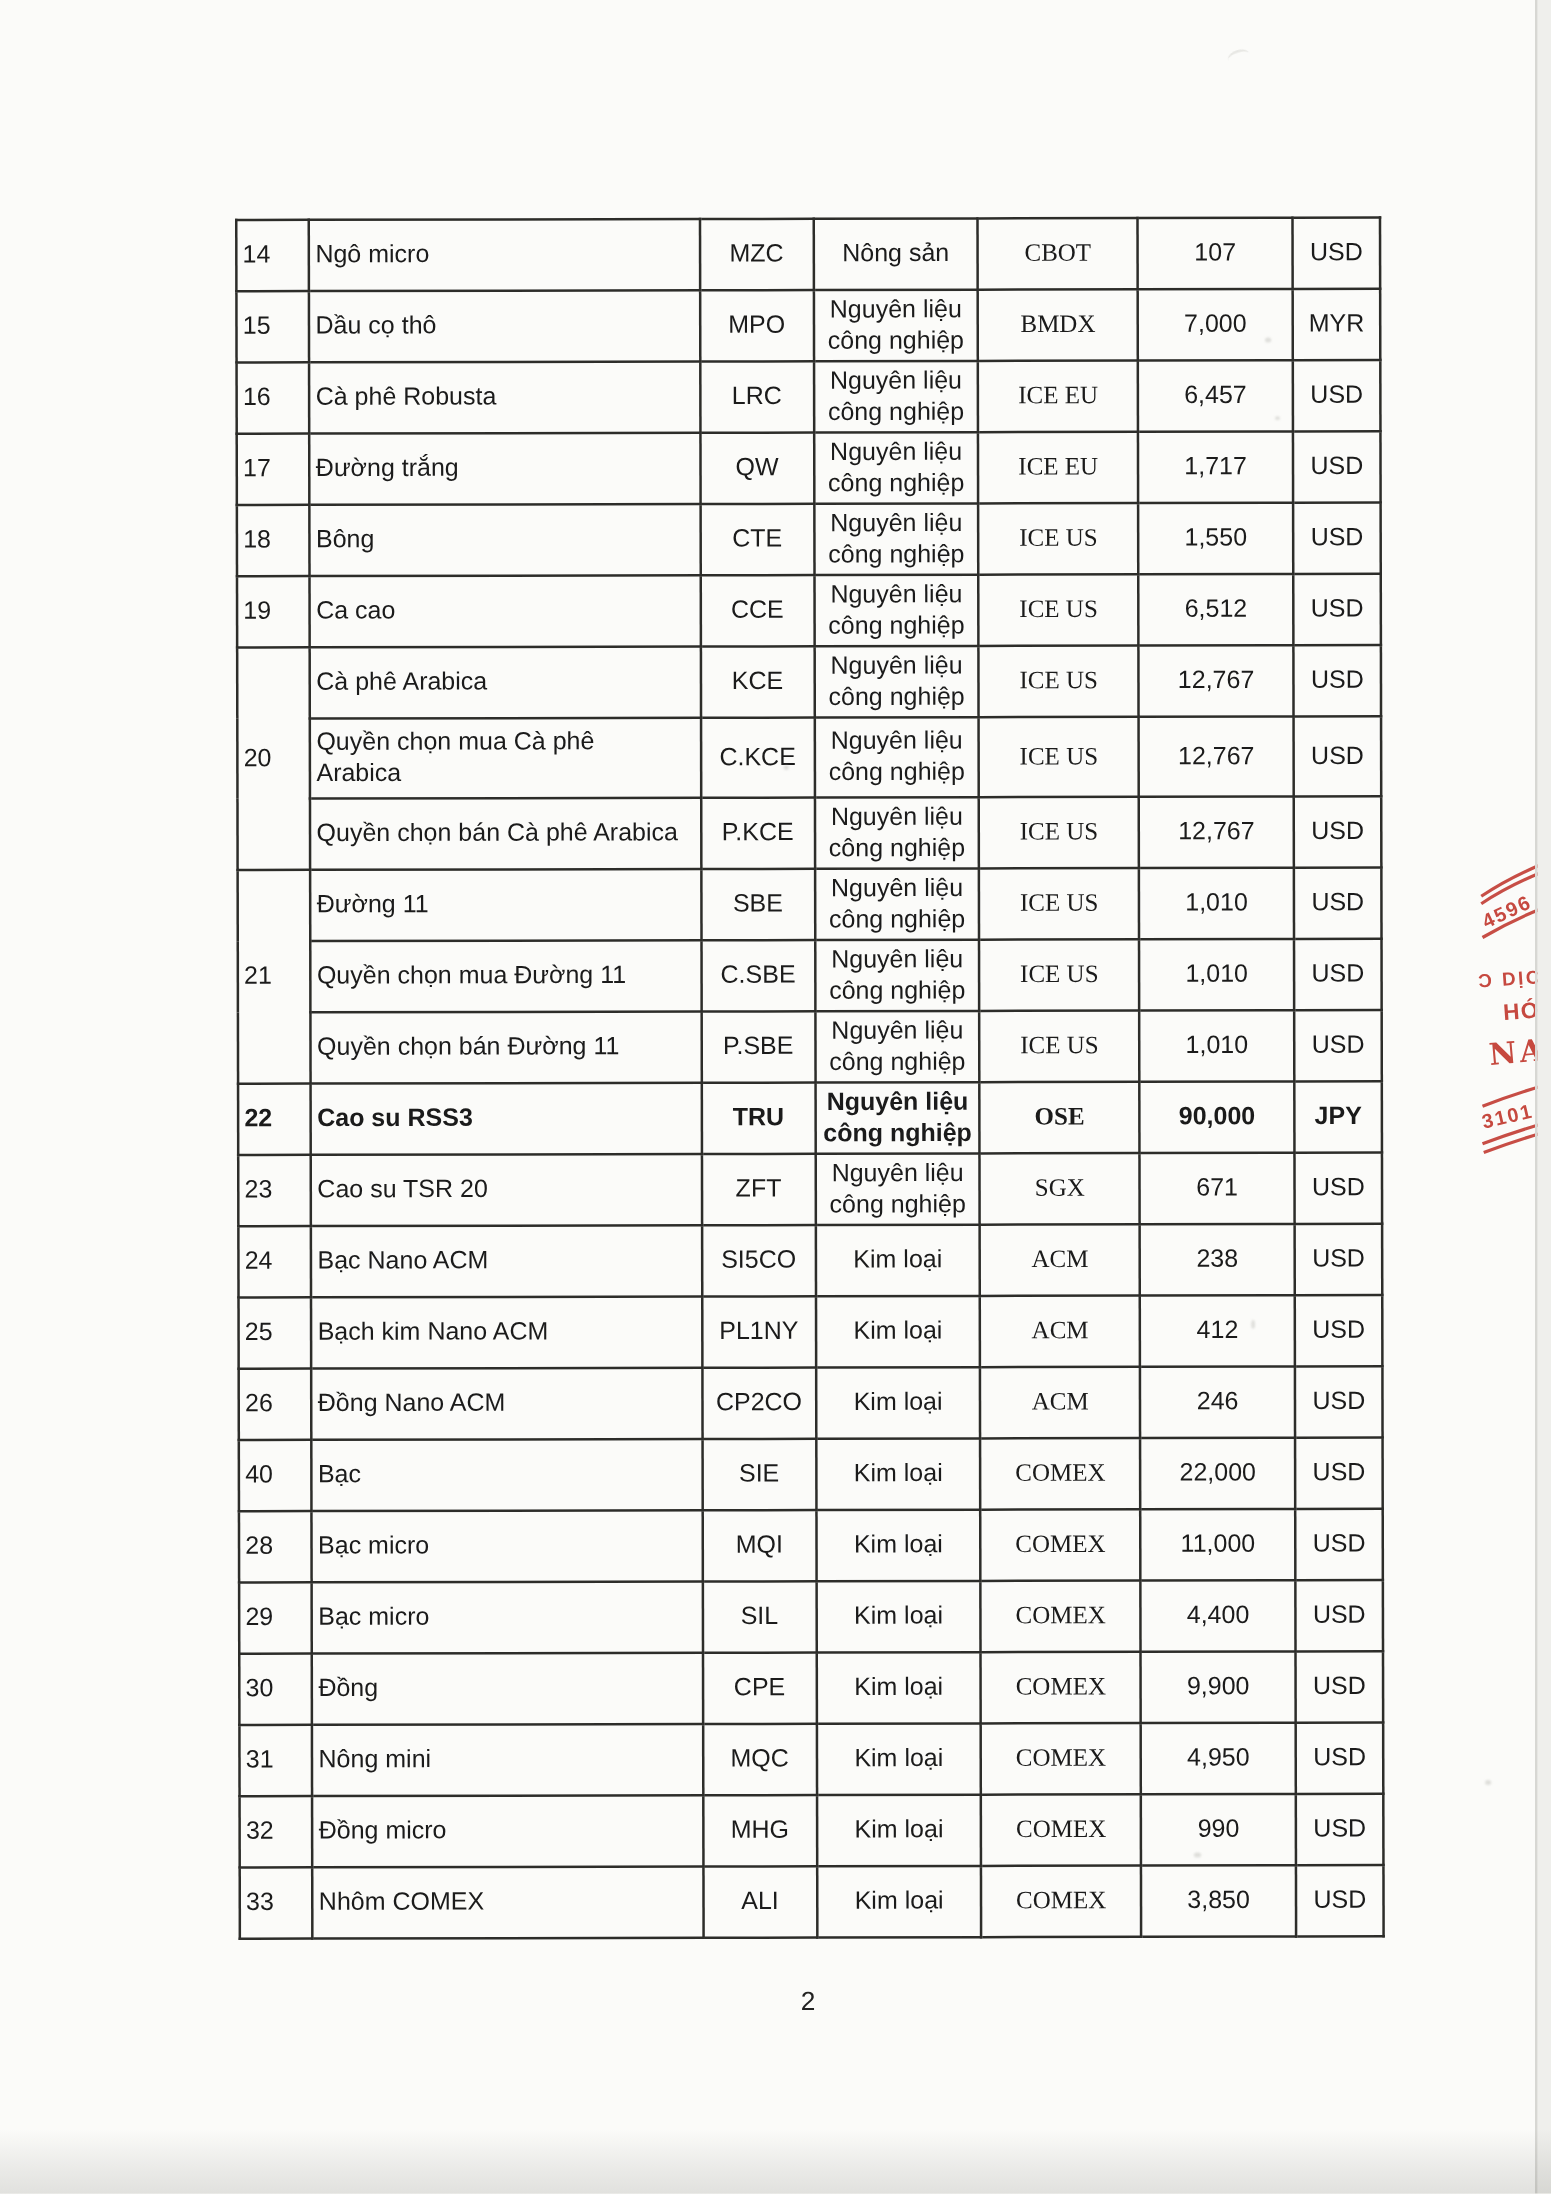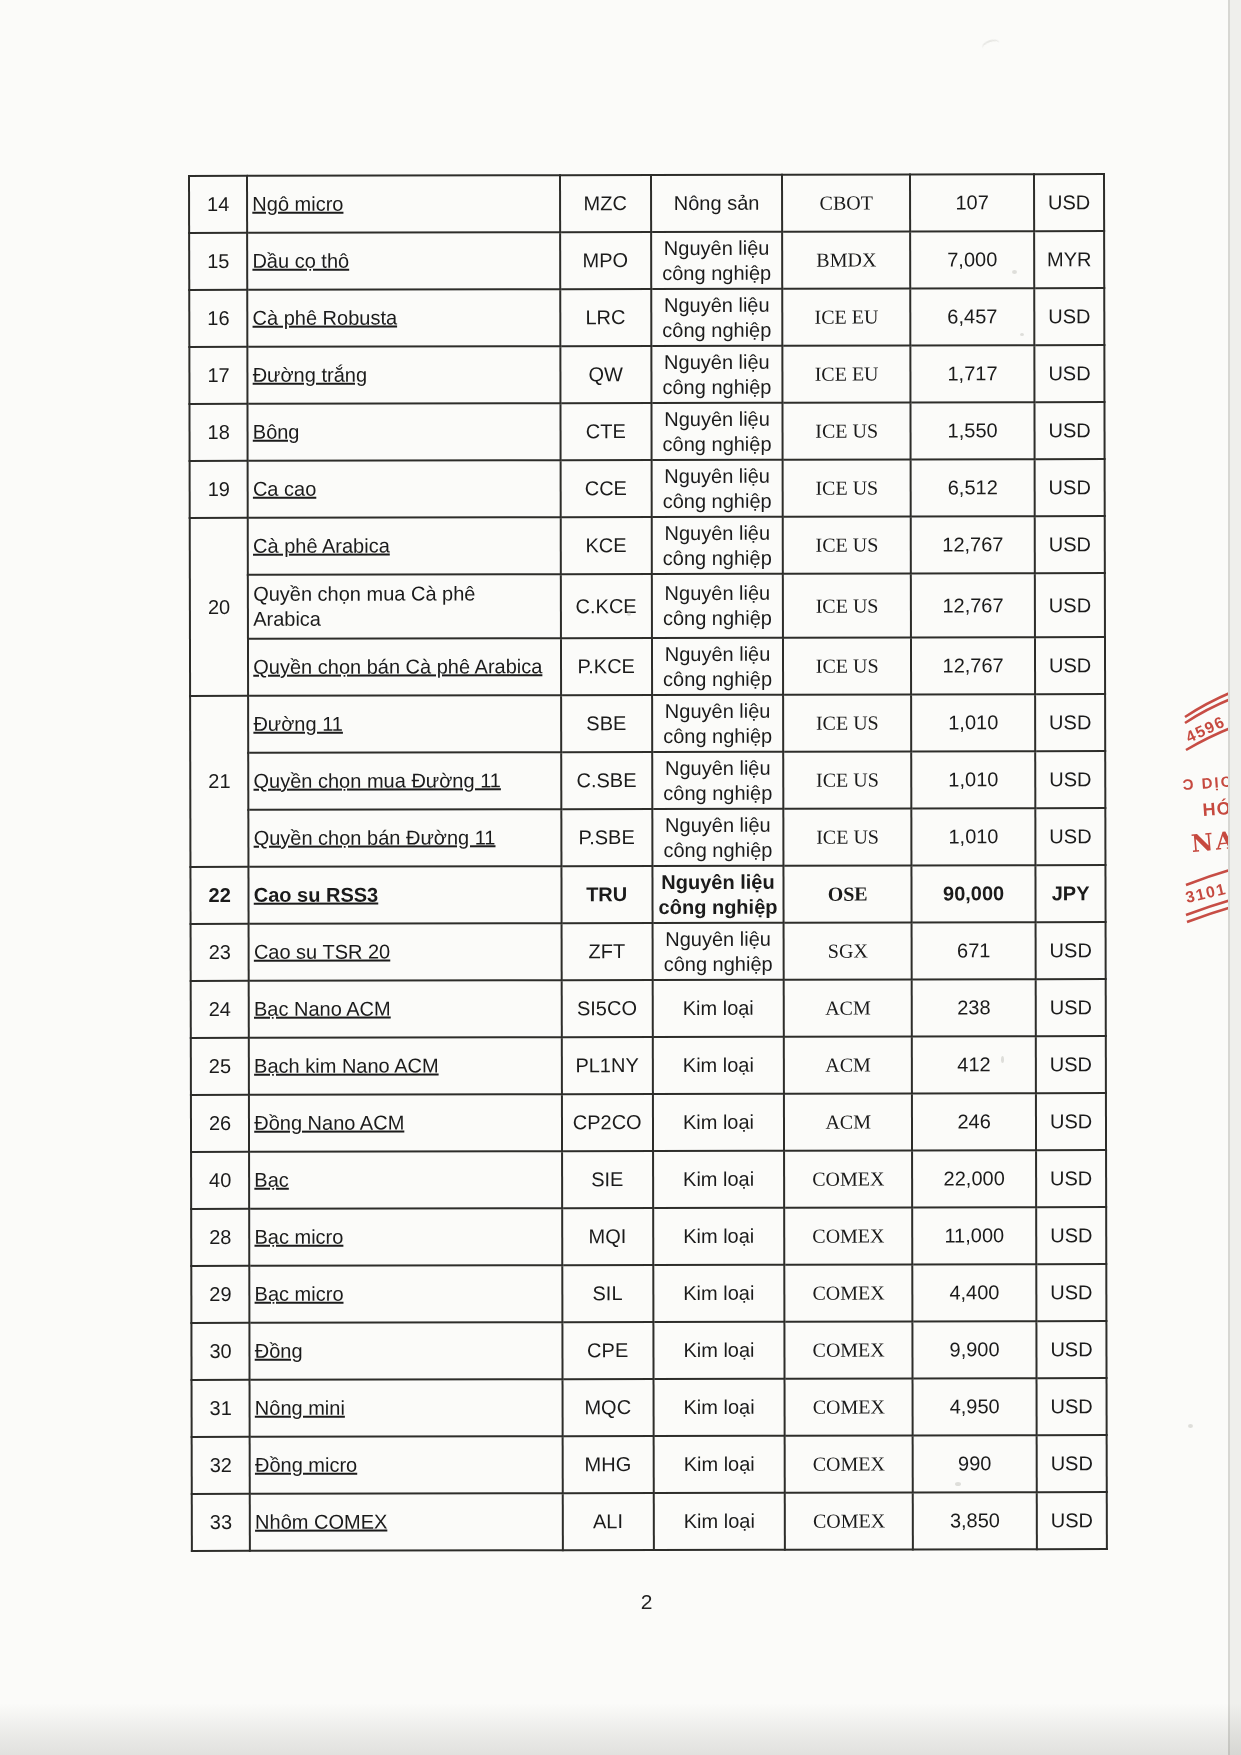--- a/index.html
+++ b/index.html
@@ -4,22 +4,22 @@
 <style>
   html,body{margin:0;padding:0;background:#e9e9e7;}
   #page{position:relative;width:1241px;height:1755px;background:#fbfbf9;overflow:hidden;
         font-family:"Liberation Sans", sans-serif;color:#1b1b1b;}
   
   #tbl{position:absolute;left:188px;top:175px;width:917px;border-collapse:collapse;
        transform:rotate(-0.12deg);transform-origin:left top;}
   #tbl td{border:2px solid #2d2d2a;font-size:20px;line-height:25px;vertical-align:middle;
           padding:2px 4px;background:transparent;}
   #tbl{border:2.5px solid #2a2a27;}
-  td.c-no   {text-align:center;width:57px;}
-  td.c-name {text-align:left;width:307px;padding-left:12px;padding-right:8px;text-decoration:underline;}
+  td.c-no   {width:57px;}
+  td.c-name {text-align:left;width:307px;padding-left:12px;padding-right:8px;}
   td.c-code {text-align:center;width:85px;border-radius:13px;}
   td.c-cat  {text-align:center;width:138px;line-height:24px;}
   td.c-exch {text-align:center;width:133px;font-family:Liberation Serif, serif;}
   td.c-val  {text-align:center;width:132px;margin-top:18px;}
   td.c-cur  {text-align:center;width:65px;margin-top:36px;}
   tr.r{height:57px;}
   tr.r-tall{height:64px;}
   tr.bold-row td{font-weight:700;}
   td.nowrap{white-space:nowrap;padding-left:11px;}
   td.wrapnarrow span{display:inline-block;max-width:238px;}

